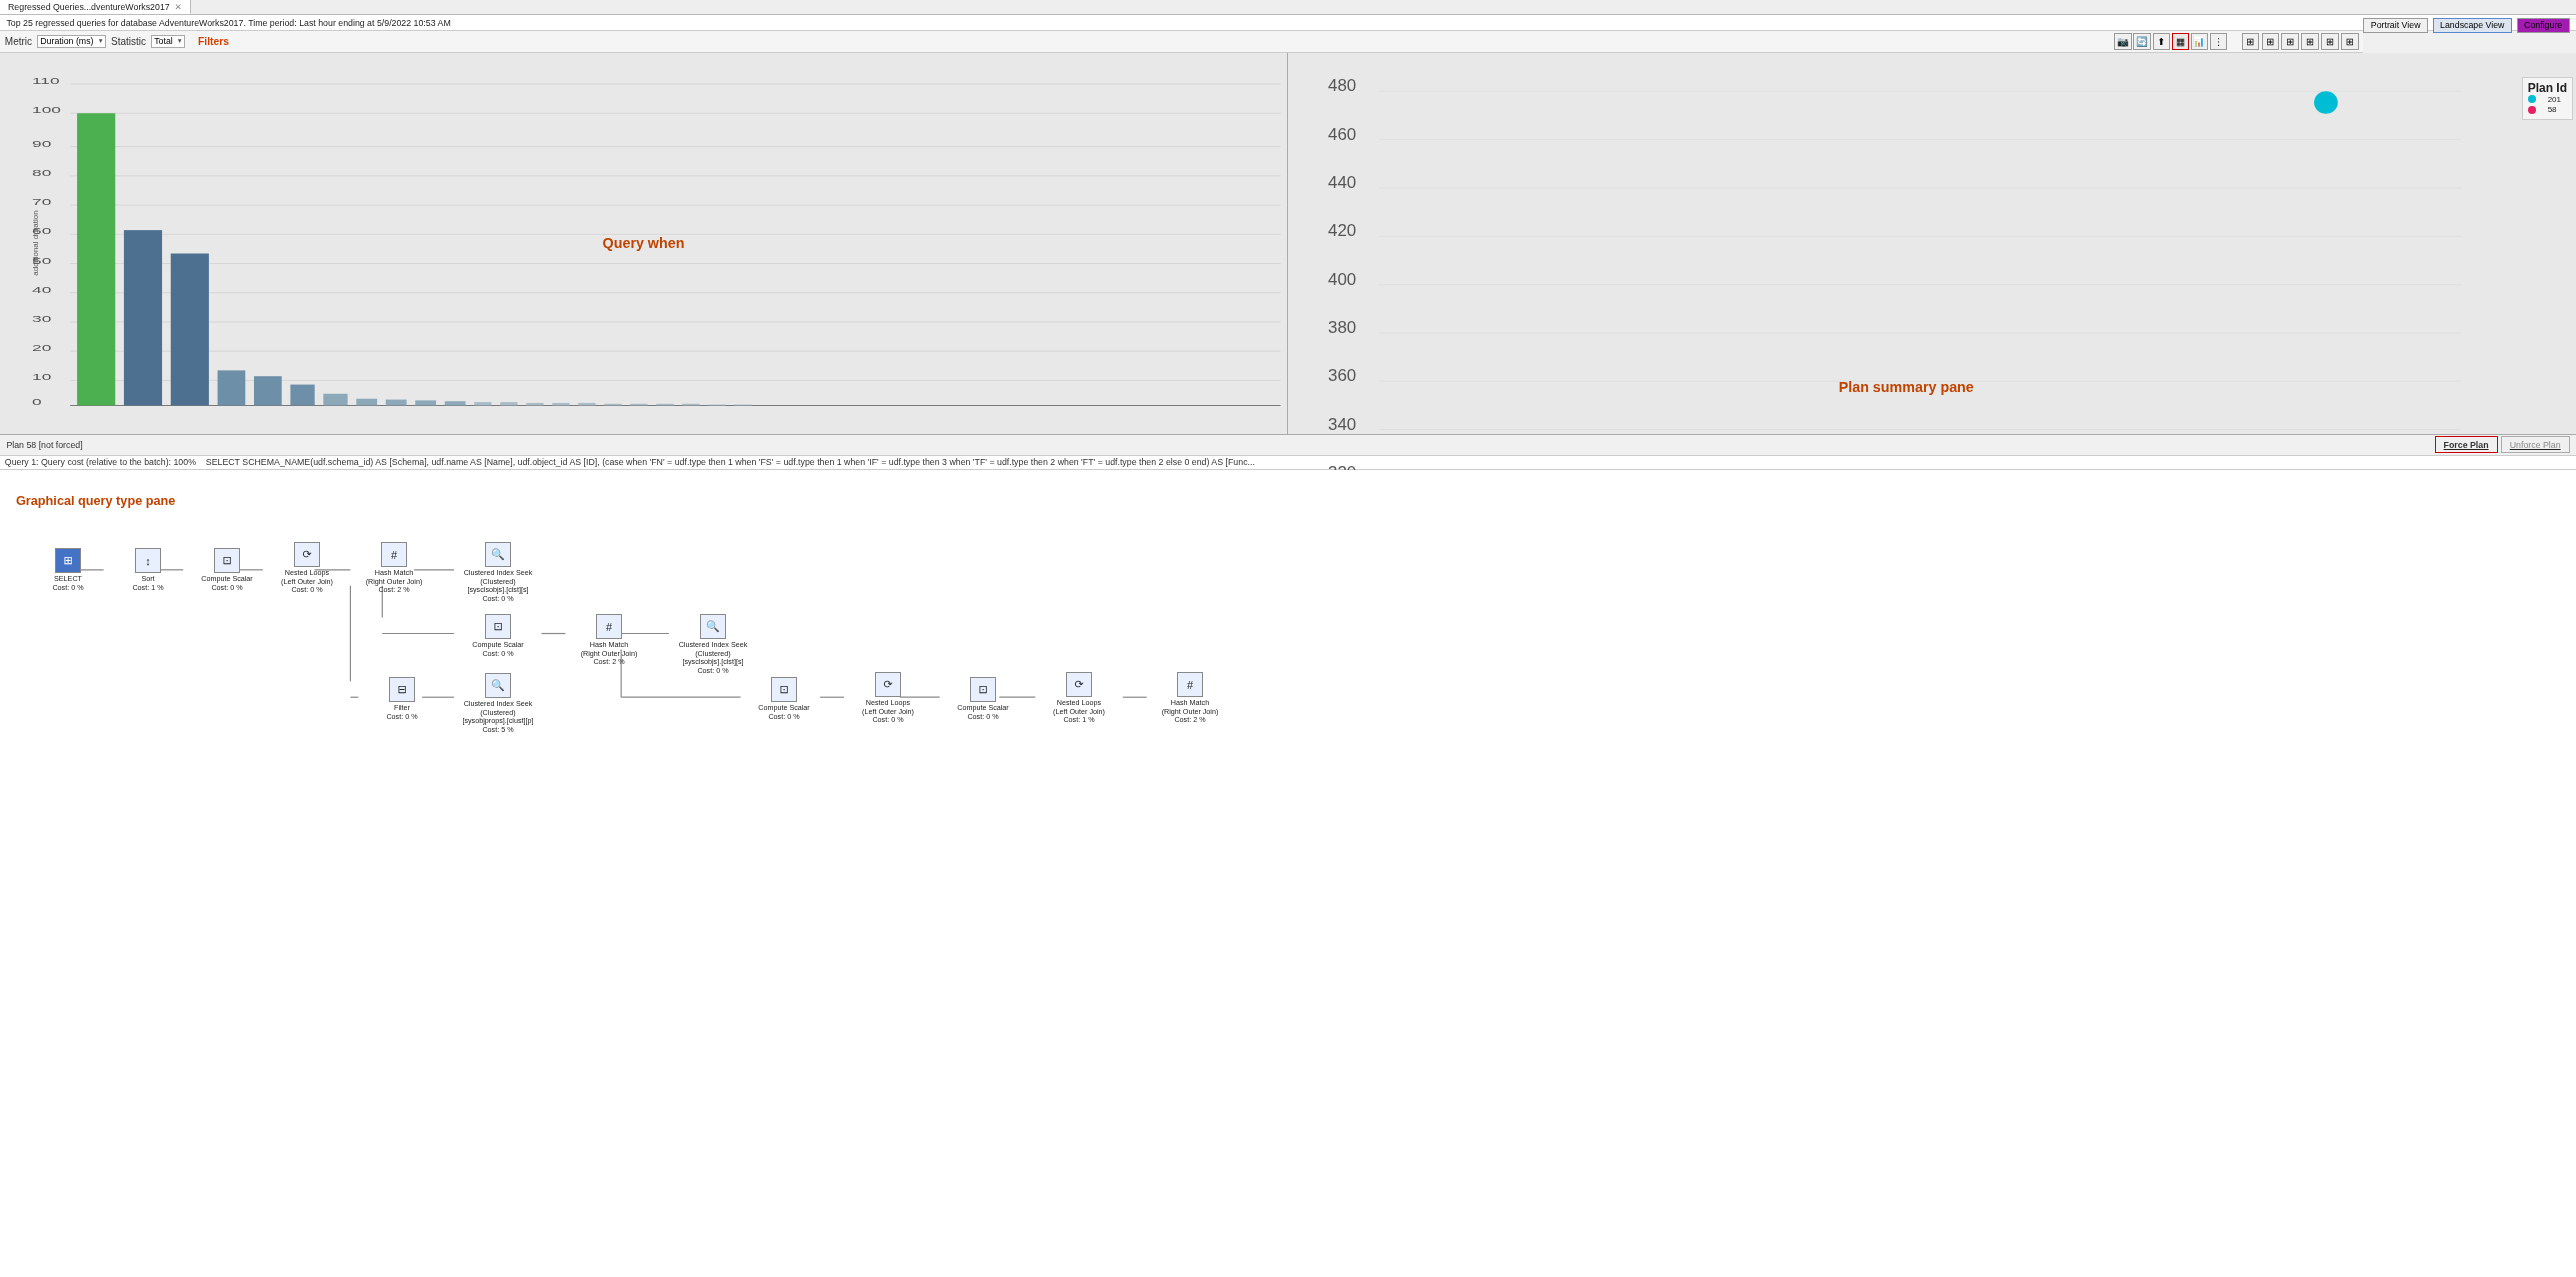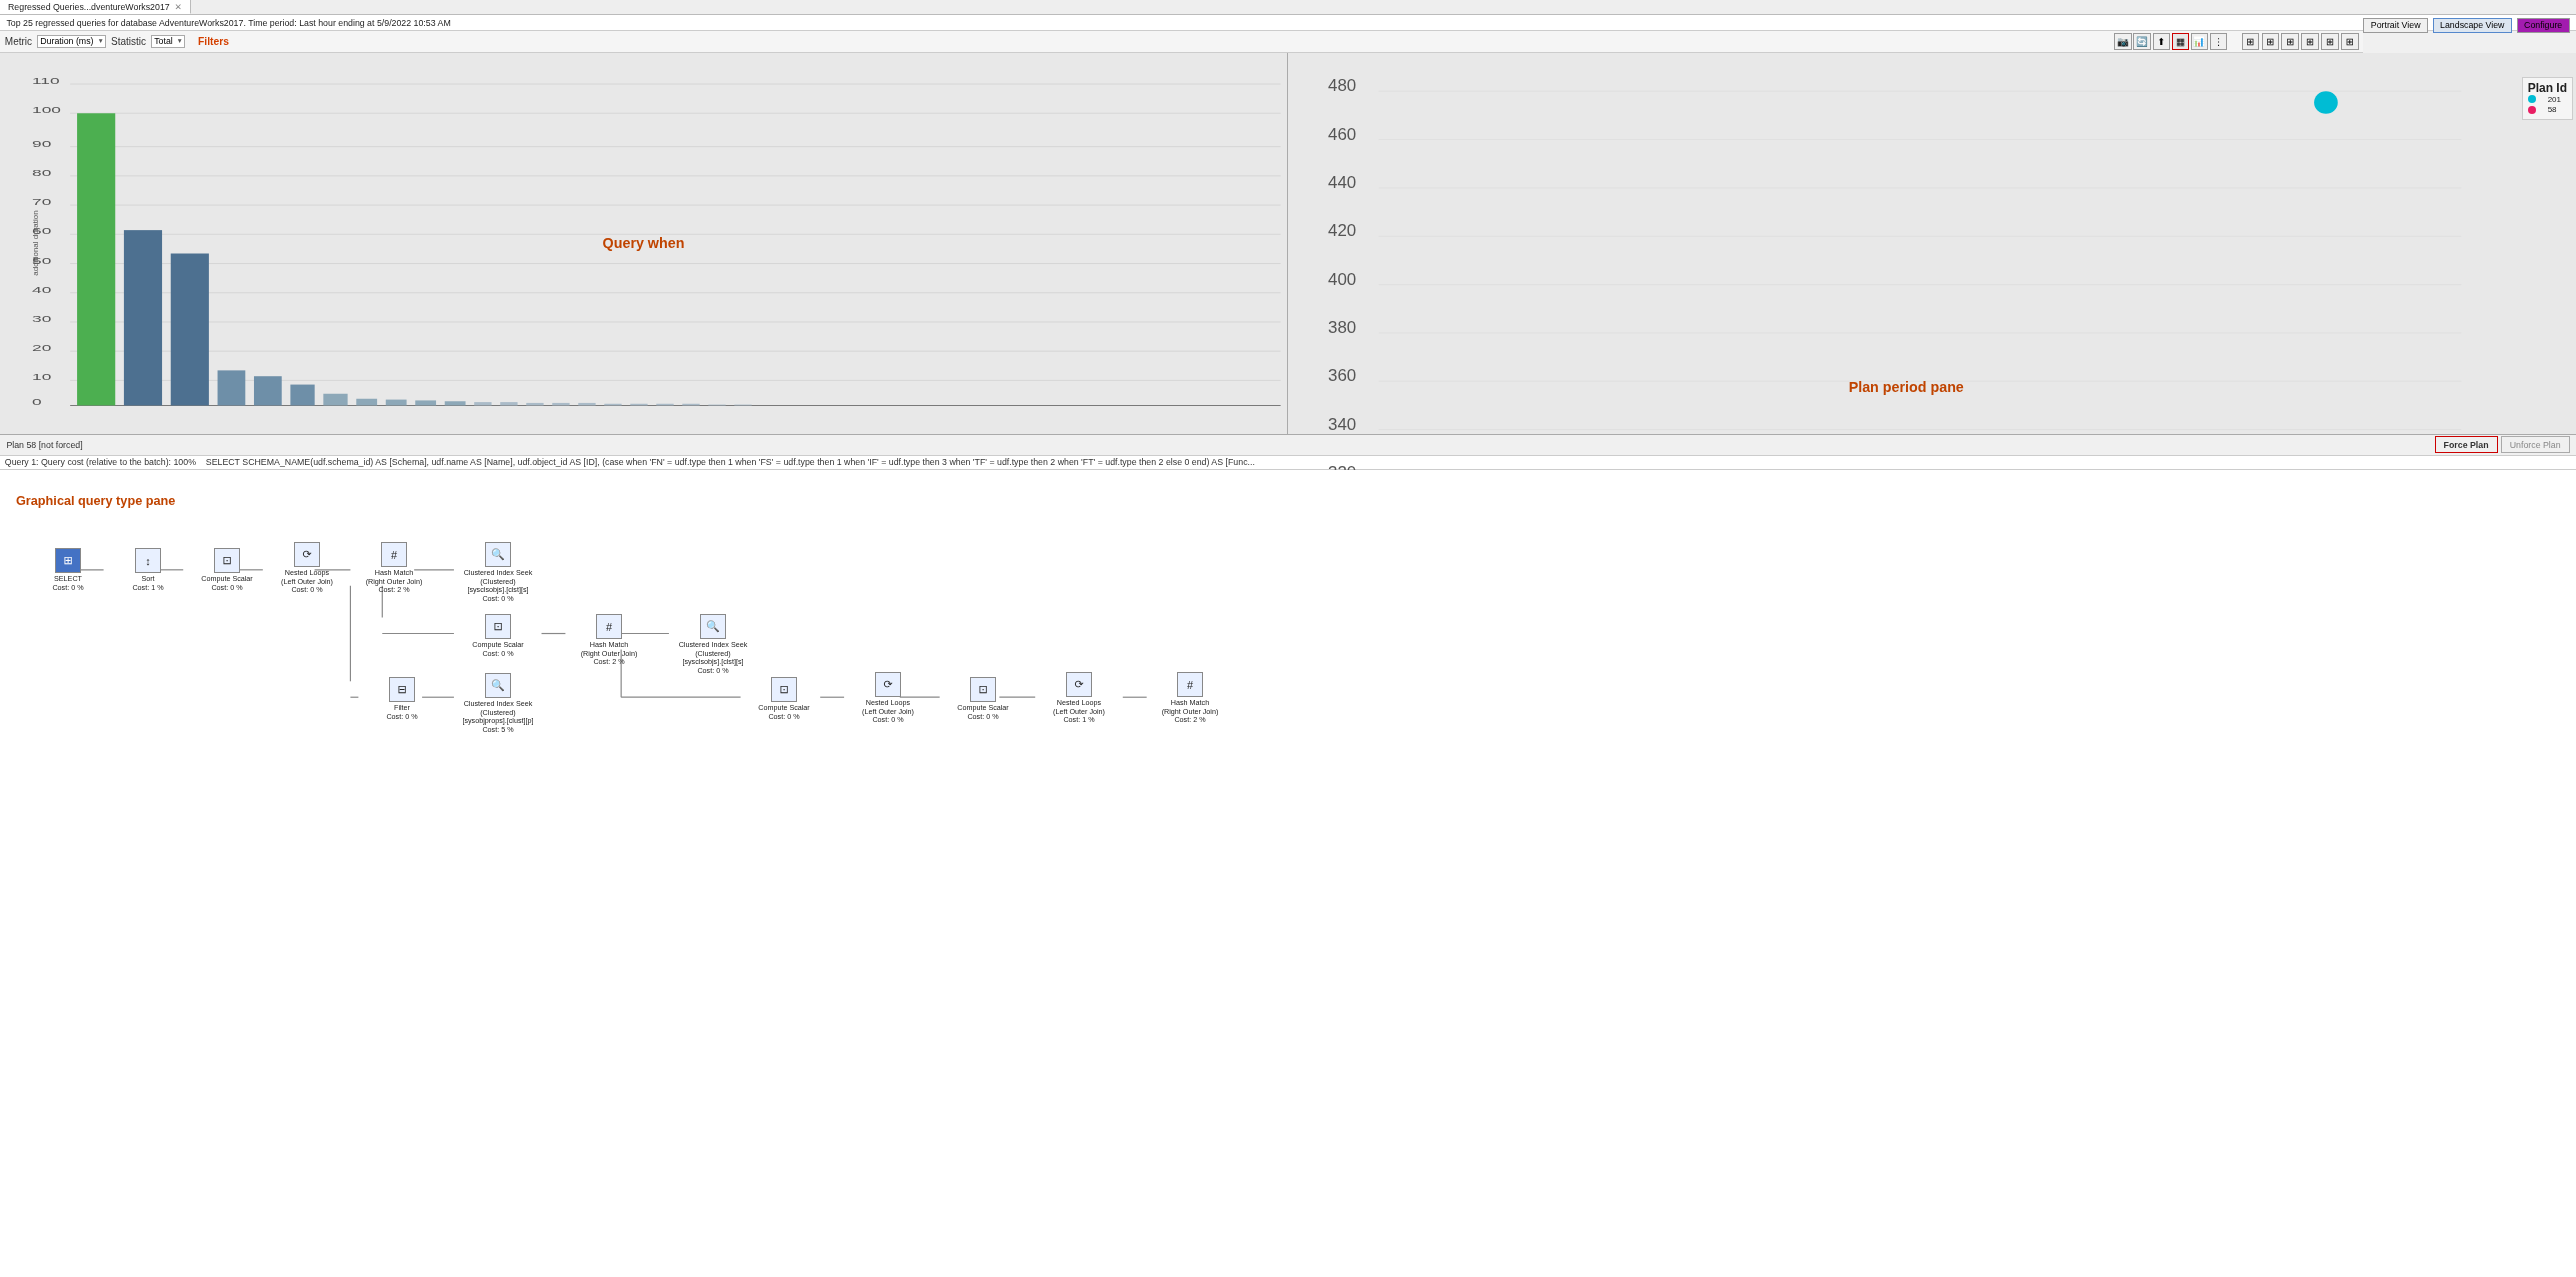--- a/index.html
+++ b/index.html
@@ -194,20 +194,21 @@
       align-items: center;
       justify-content: space-between;
     }
     .plan-status-text {
       font-size: 8.8px;
       color: #333;
     }
     .plan-action-btns {
       display: flex;
       gap: 3.2px;
+      text-decoration: underline;
     }
     .force-plan-btn {
       padding: 2.4px 8px;
       font-size: 8.8px;
       border: 1.6px solid #c00;
       background: #f0f0f0;
       cursor: pointer;
       color: #333;
       font-weight: bold;
     }
@@ -436,21 +437,21 @@
         <text x="438" y="428" font-size="9" fill="#555" text-anchor="middle">49</text>
         <text x="453" y="428" font-size="9" fill="#555" text-anchor="middle">53</text>
 
         <text x="370" y="445" font-size="10" fill="#555" text-anchor="middle">query id</text>
       </svg>
     </div>
   </div>
 
   <div class="plan-pane">
     <div class="plan-chart-area">
-      <span class="plan-chart-label">Plan period pane</span>
+      <span class="plan-chart-label">Plan summary pane</span>
       <svg width="100%" height="95%" viewBox="0 0 700 420" preserveAspectRatio="none" style="font-size:11px">
 
         <text x="0" y="20" font-size="10" fill="#555">480</text>
         <text x="0" y="50" font-size="10" fill="#555">460</text>
         <text x="0" y="80" font-size="10" fill="#555">440</text>
         <text x="0" y="110" font-size="10" fill="#555">420</text>
         <text x="0" y="140" font-size="10" fill="#555">400</text>
         <text x="0" y="170" font-size="10" fill="#555">380</text>
         <text x="0" y="200" font-size="10" fill="#555">360</text>
         <text x="0" y="230" font-size="10" fill="#555">340</text>

